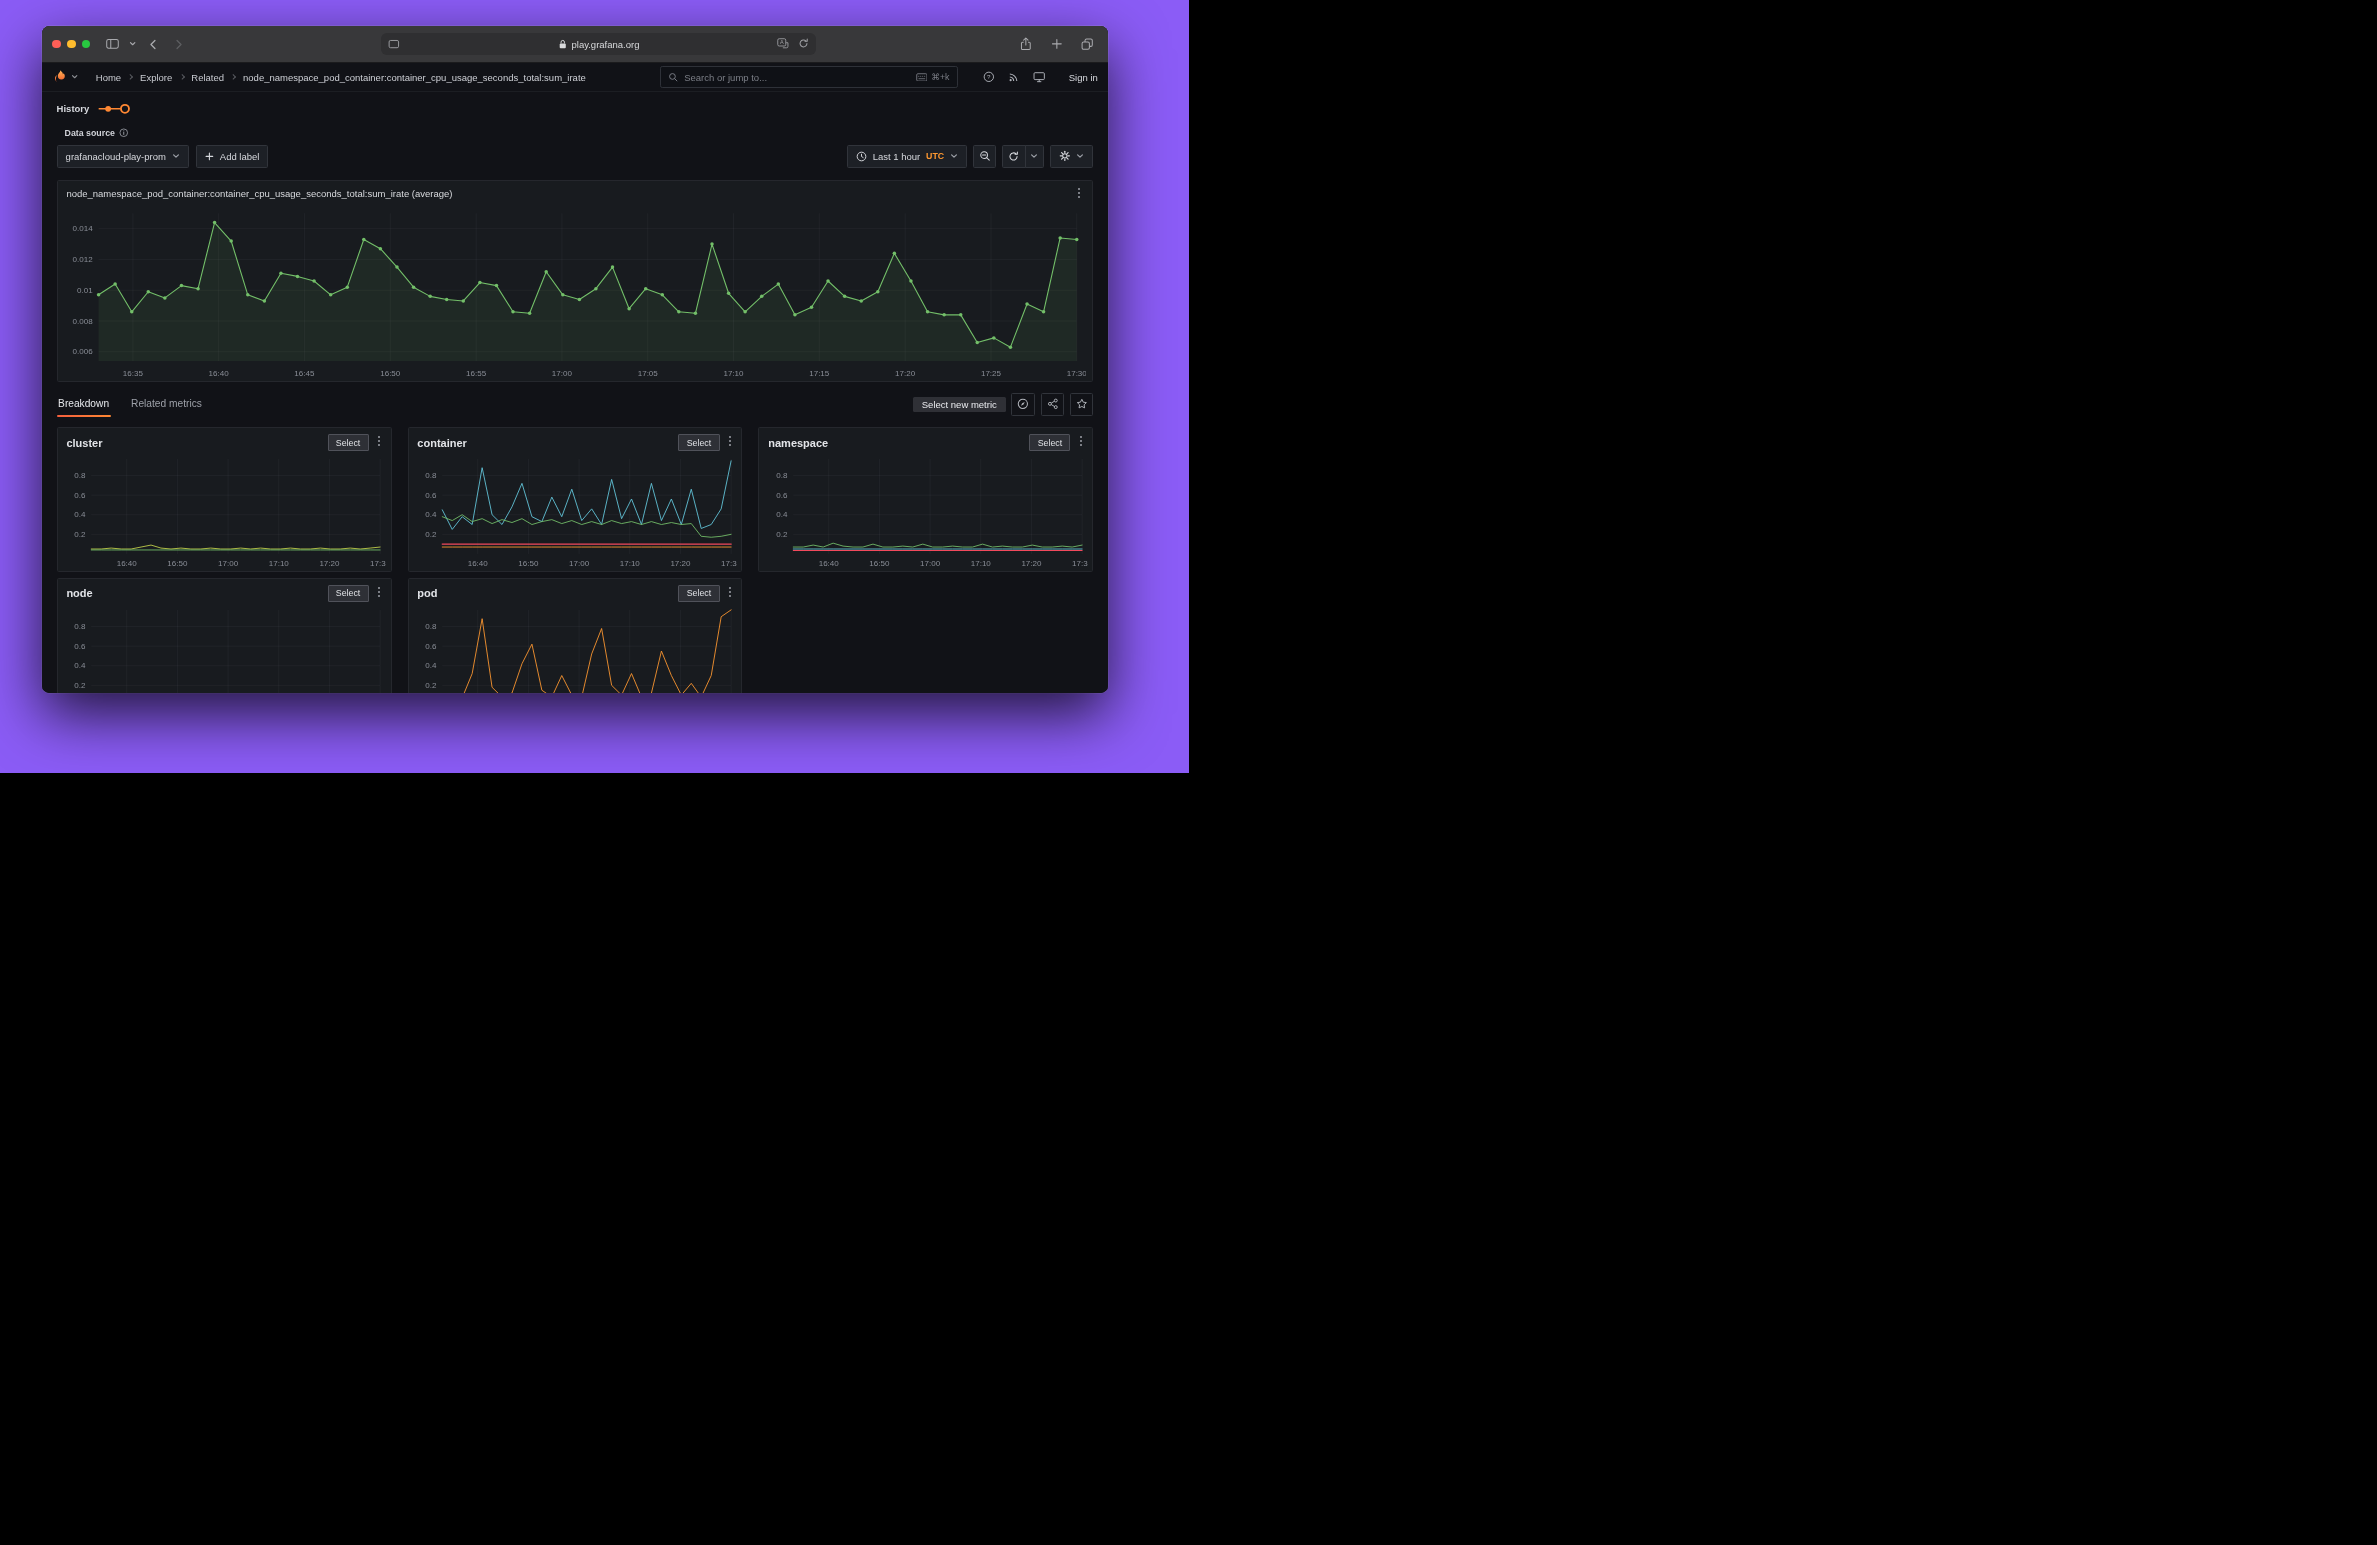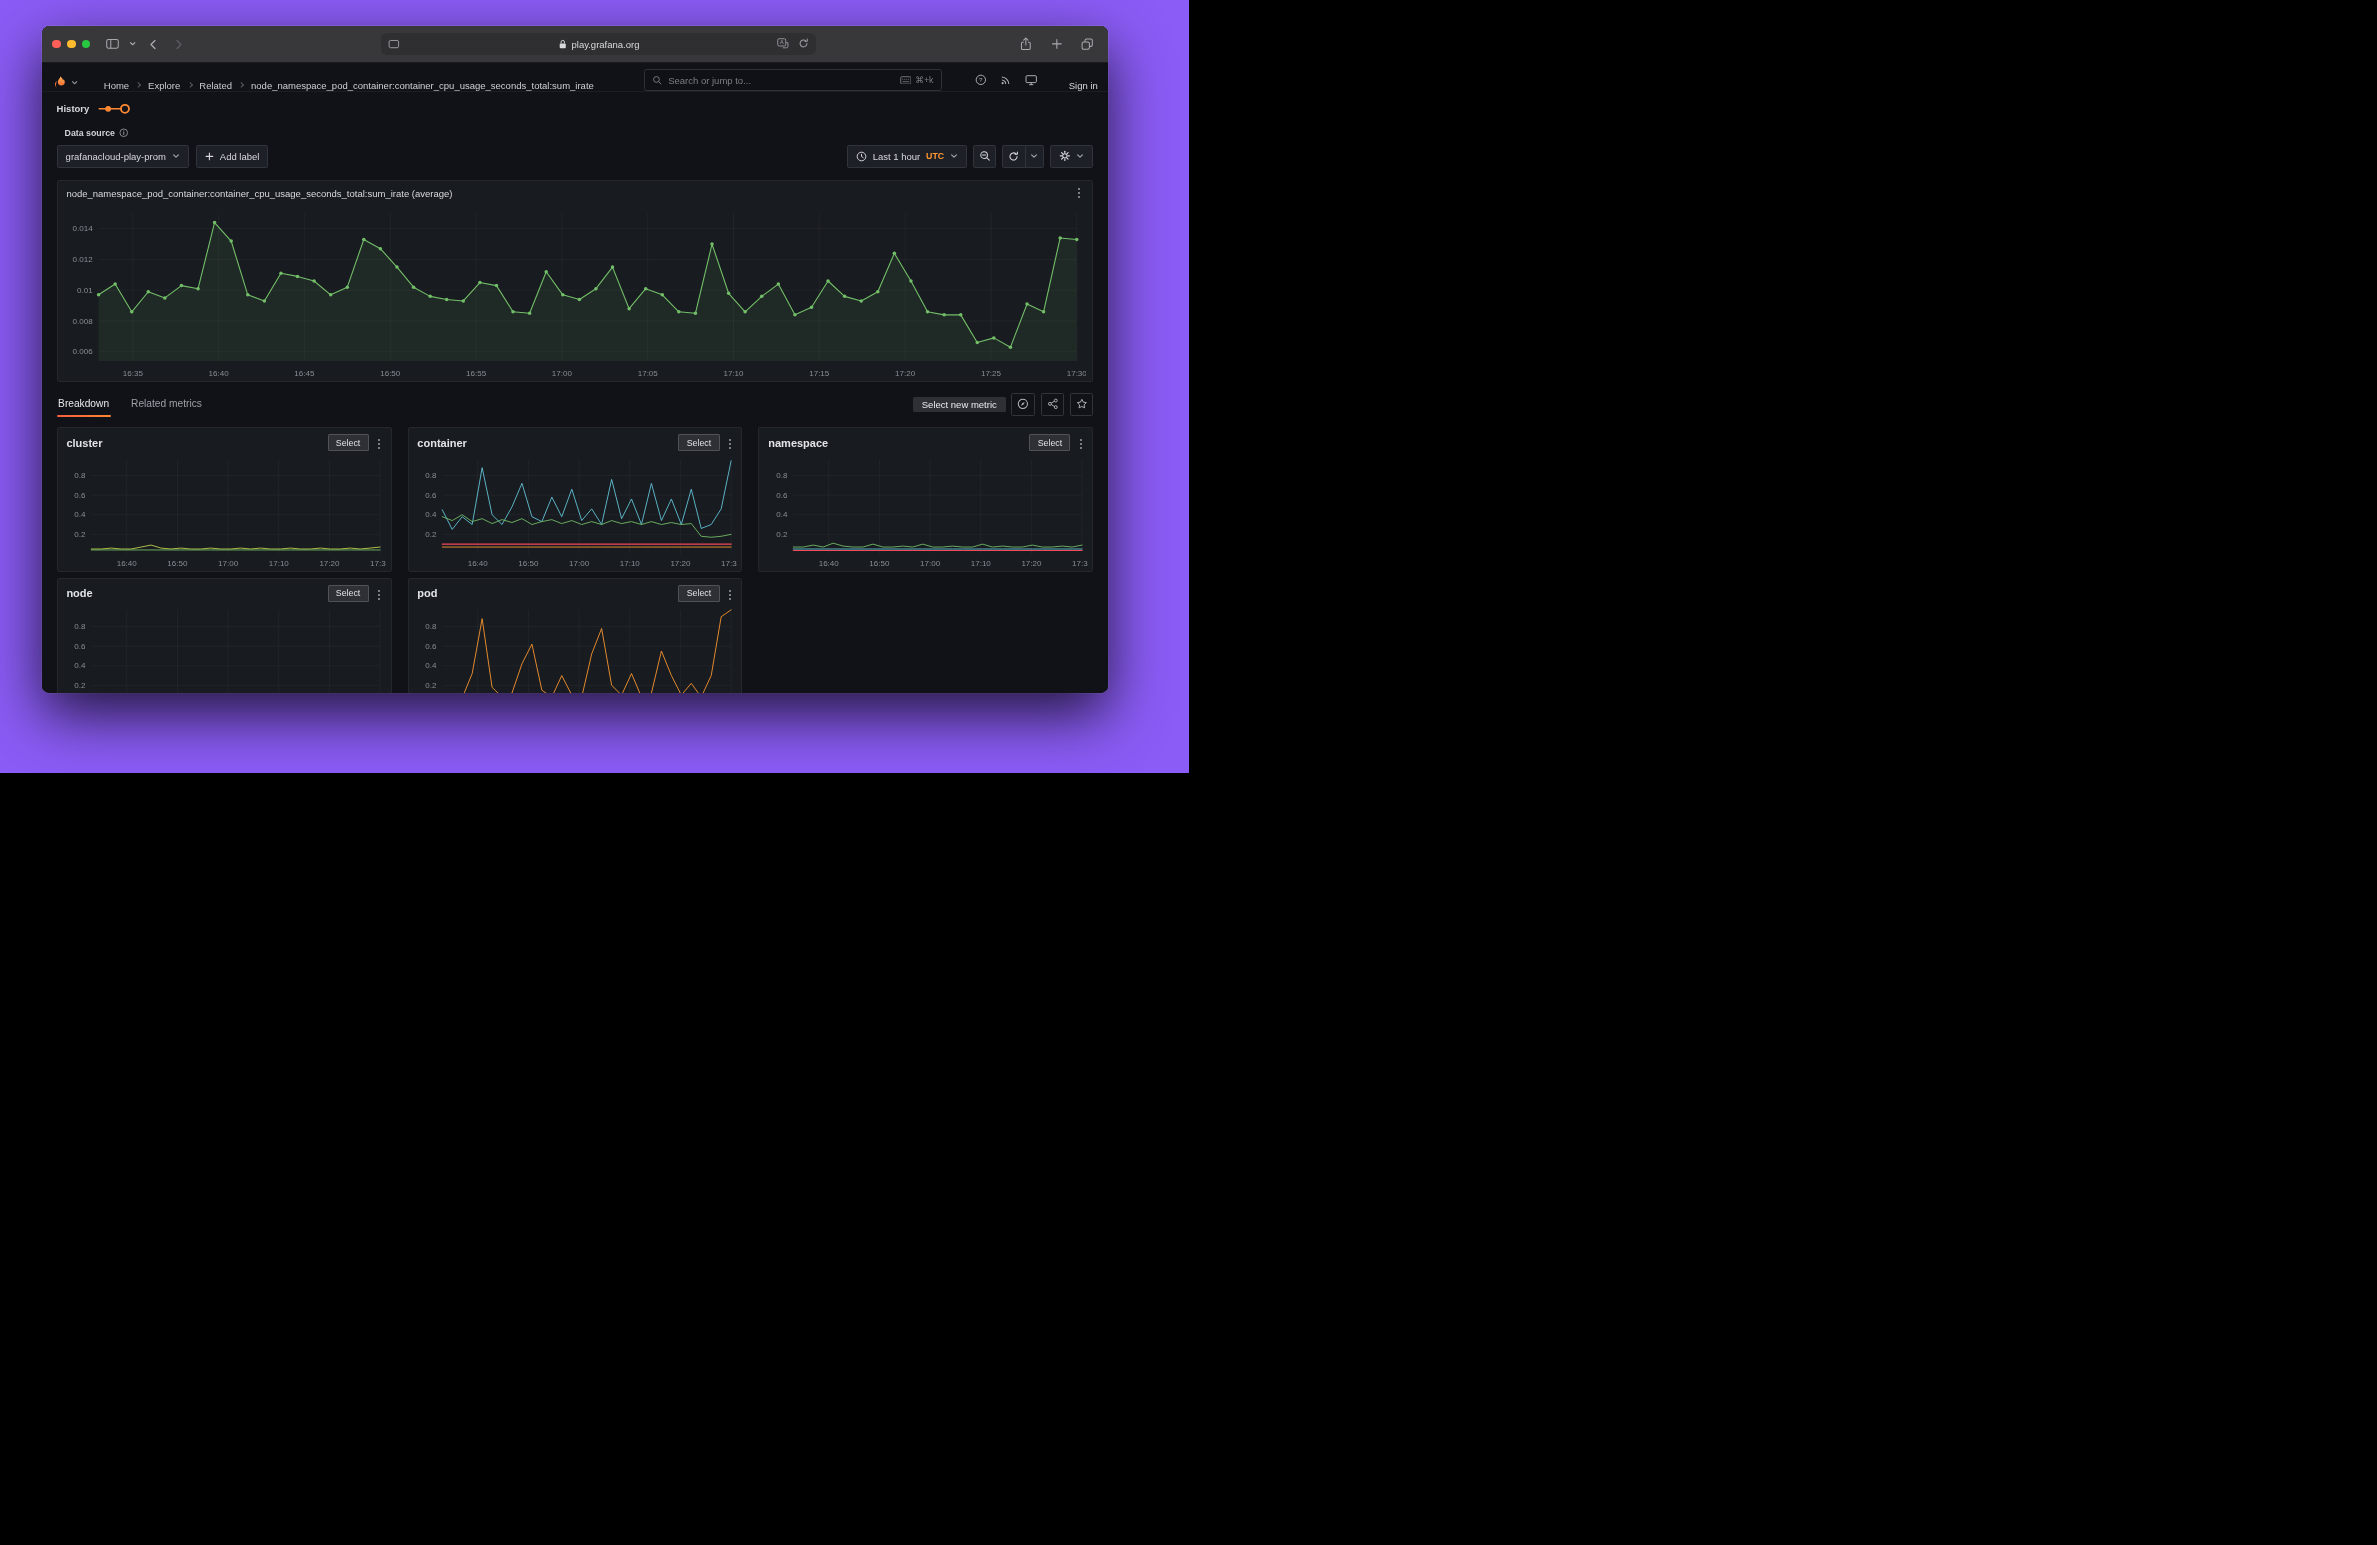--- a/index.html
+++ b/index.html
@@ -20,21 +20,21 @@
   .tb-icon.disabled { color:#5d5e61; }
   .addr-wrap { flex:1; display:flex; justify-content:center; }
   .address-field { position:relative; width:435px; height:22px; background:#2f2f31; border-radius:5.9px; display:flex; align-items:center; padding:0 7.3px; cursor:text; }
   .af-left { display:flex; align-items:center; z-index:1; color:#9fa0a4; }
   .af-center { position:absolute; inset:0; display:flex; align-items:center; justify-content:center; gap:4.4px; color:#d9dadc; font-size:9.5px; }
   .af-right { margin-left:auto; display:flex; align-items:center; gap:8.8px; z-index:1; color:#9fa0a4; }
   .tb-right { display:flex; align-items:center; gap:10.2px; margin-left:7.3px; color:#a9aaae; }
 
   
   .gf-app { flex:1; display:flex; flex-direction:column; background:#111217; min-height:0; }
-  .gf-nav { flex:0 0 29px; display:flex; align-items:flex-end; padding:0 10.2px; gap:21px; border-bottom:0.7px solid #1c1e23; }
+  .gf-nav { flex:0 0 29px; display:flex; align-items:center; padding:0 10.2px; gap:13px; border-bottom:0.7px solid #1c1e23; }
   .logo-wrap { display:flex; align-items:center; gap:2.9px; cursor:pointer; color:#8e9096; }
   .crumbs { display:flex; align-items:center; gap:7.3px; font-size:9.5px; color:#c9cbd1; margin-left:4.4px; white-space:nowrap; }
   .crumb { cursor:pointer; }
   .crumb.current { cursor:default; color:#ced0d6; }
   .crumb-sep { width:4.4px; height:4.4px; border-top:1.2px solid #595b61; border-right:1.2px solid #595b61; transform:rotate(45deg); display:inline-block; }
   .gf-search { margin-left:auto; width:298px; height:22px; border:0.7px solid #2e3138; border-radius:2.2px; background:#0f1116; display:flex; align-items:center; padding:0 7.3px; gap:5.9px; color:#7b7e86; }
   .gf-search input { flex:1; background:transparent; border:none; outline:none; color:#c9cbd1; font-size:9.5px; }
   .gf-search input::placeholder { color:#7b7e86; }
   .shortcut { display:flex; align-items:center; gap:3.7px; font-size:8.8px; color:#7b7e86; }
   .nav-icons { display:flex; align-items:center; gap:2.9px; margin-left:7.3px; }
@@ -80,21 +80,21 @@
   .field-label { font-size:8.8px; color:#c5c7cd; }
   .gbtn.small { height:22px; padding:0 7.3px; }
   .seg { display:flex; border:0.7px solid #31343b; border-radius:1.5px; overflow:hidden; height:22px; }
   .seg-btn { padding:0 9.5px; font-size:9.5px; color:#9da0a8; background:transparent; border:none; display:flex; align-items:center; cursor:pointer; }
   .seg-btn.active { background:#46494f; color:#f0f1f4; }
 
   .breakdown-grid { margin-top:10.2px; display:grid; grid-template-columns:repeat(3,1fr); gap:5.9px 16px; }
   .mini { height:145px; display:flex; flex-direction:column; }
   .mini-head { display:flex; align-items:center; justify-content:space-between; padding:5.9px 5.9px 0 8.8px; }
   .mini-title { font-size:11px; font-weight:600; color:#e2e4e8; }
-  .mini-actions { display:flex; align-items:flex-end; gap:4.4px; }
+  .mini-actions { display:flex; align-items:flex-start; gap:4.4px; }
   .select-btn { height:17.6px; padding:0 7.3px; font-size:8.8px; color:#e2e4e8; background:rgba(204,204,220,0.12); border:0.7px solid rgba(204,204,220,0.22); border-radius:1.5px; cursor:pointer; }
   .mini-chart { flex:1; margin:1.5px 4.4px; position:relative; }
 
   .chart-svg { display:block; }
   .chart-svg text.tick { font:11px "Liberation Sans","DejaVu Sans",sans-serif; fill:#898d96; }
 </style>
 </head>
 <body>
 
 <div class="screen">

